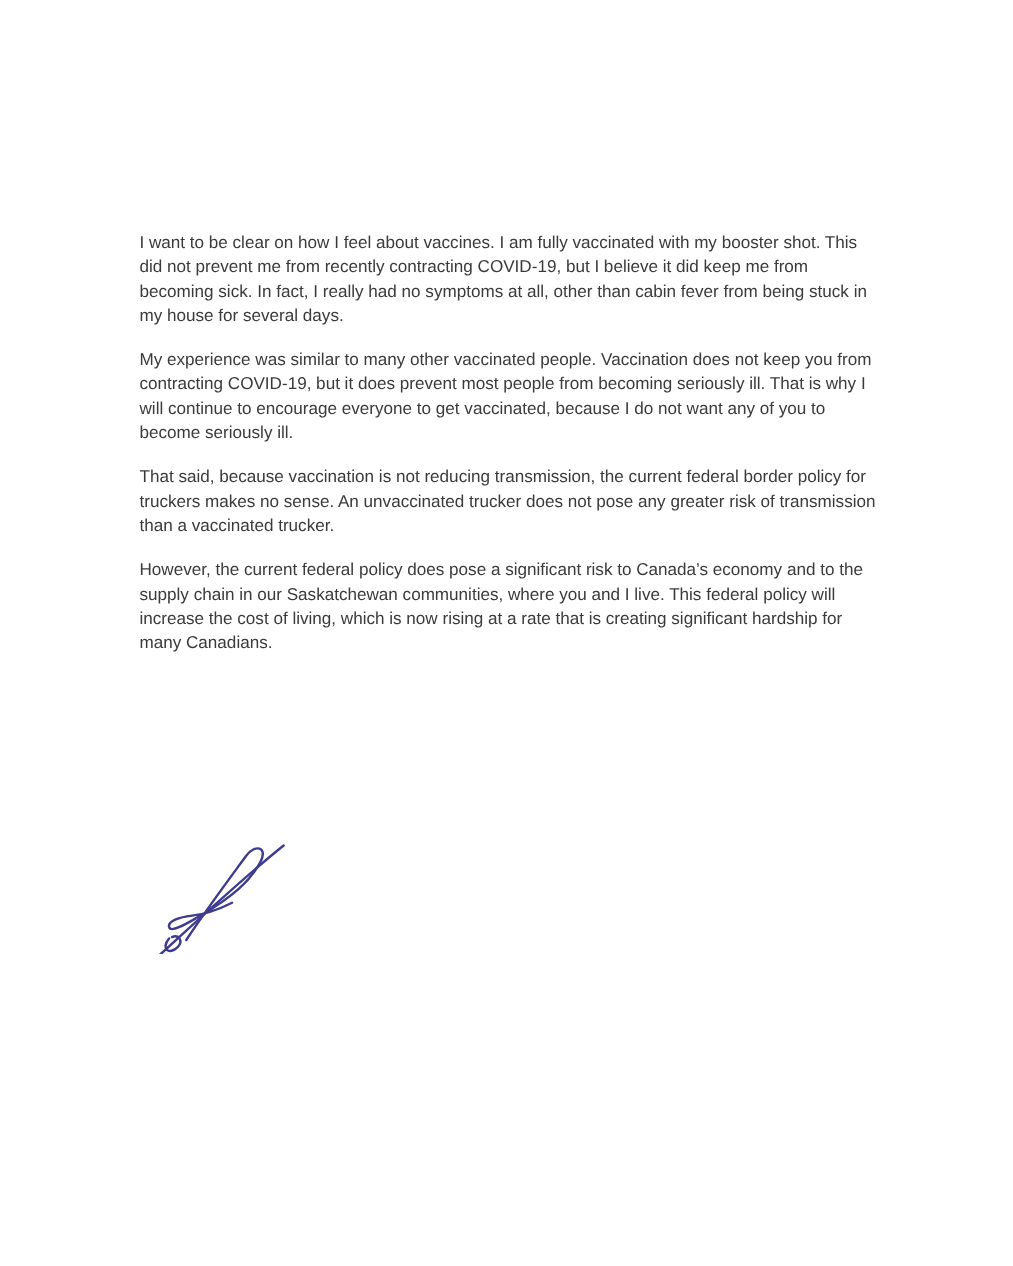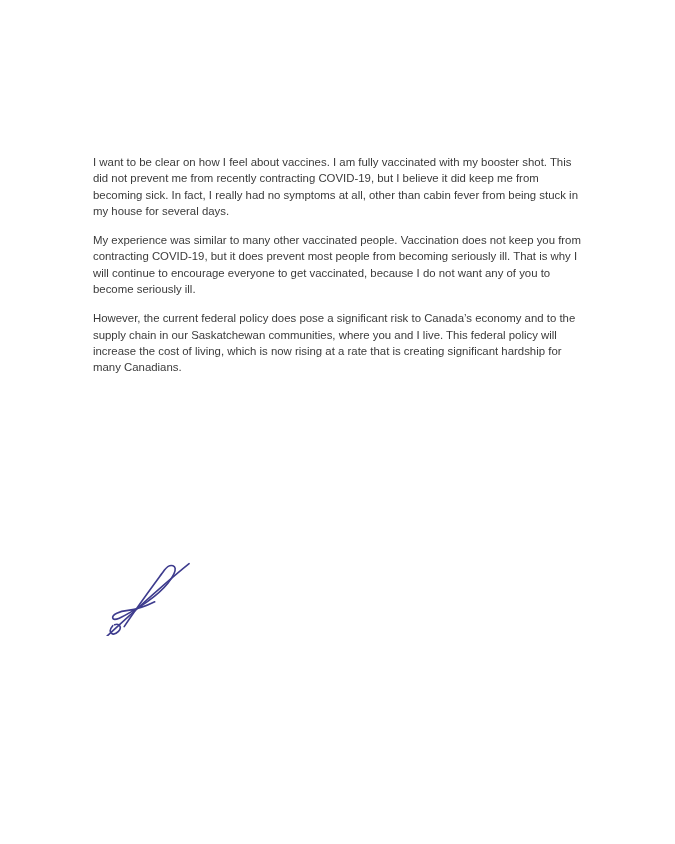--- a/index.html
+++ b/index.html
@@ -51,20 +51,23 @@
 
   <div class="letter-body">
     <p class="para">I want to be clear on how I feel about vaccines. I am fully vaccinated with my booster shot. This
 did not prevent me from recently contracting COVID-19, but I believe it did keep me from
 becoming sick. In fact, I really had no symptoms at all, other than cabin fever from being stuck in
 my house for several days.</p>
     <p class="para">My experience was similar to many other vaccinated people. Vaccination does not keep you from
 contracting COVID-19, but it does prevent most people from becoming seriously ill. That is why I
 will continue to encourage everyone to get vaccinated, because I do not want any of you to
 become seriously ill.</p>
+    <p class="para">That said, because vaccination is not reducing transmission, the current federal border policy for
+truckers makes no sense. An unvaccinated trucker does not pose any greater risk of transmission
+than a vaccinated trucker.</p>
     <p class="para">However, the current federal policy does pose a significant risk to Canada’s economy and to the
 supply chain in our Saskatchewan communities, where you and I live. This federal policy will
 increase the cost of living, which is now rising at a rate that is creating significant hardship for
 many Canadians.</p>
   </div>
 
   <div class="signature-block">
     <svg class="sig-svg" width="100" height="84" viewBox="0 0 100 88">
       <g fill="none" stroke-width="1.7" stroke-linecap="round" stroke-linejoin="round">
         <path d="M6,84 C 28,64 62,32 92,8" stroke="#3e3c8e"></path>

